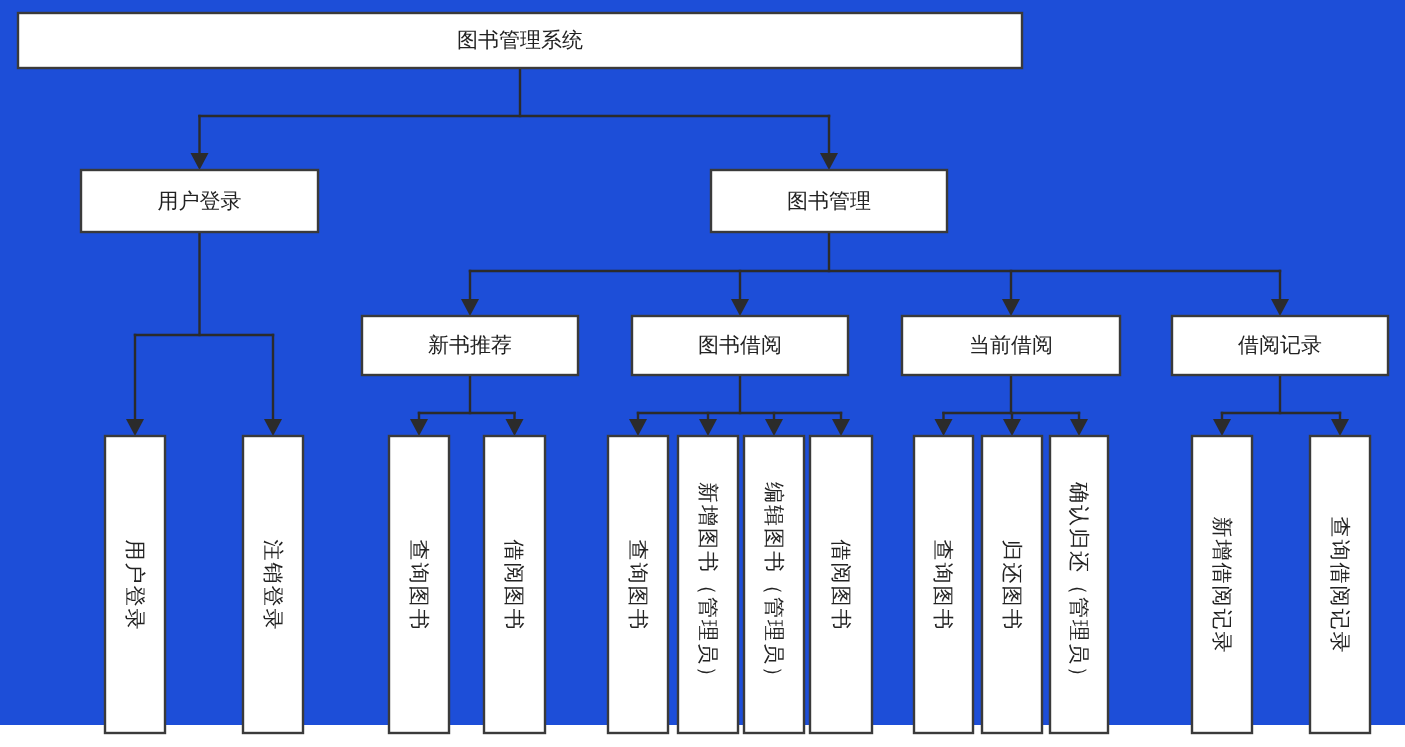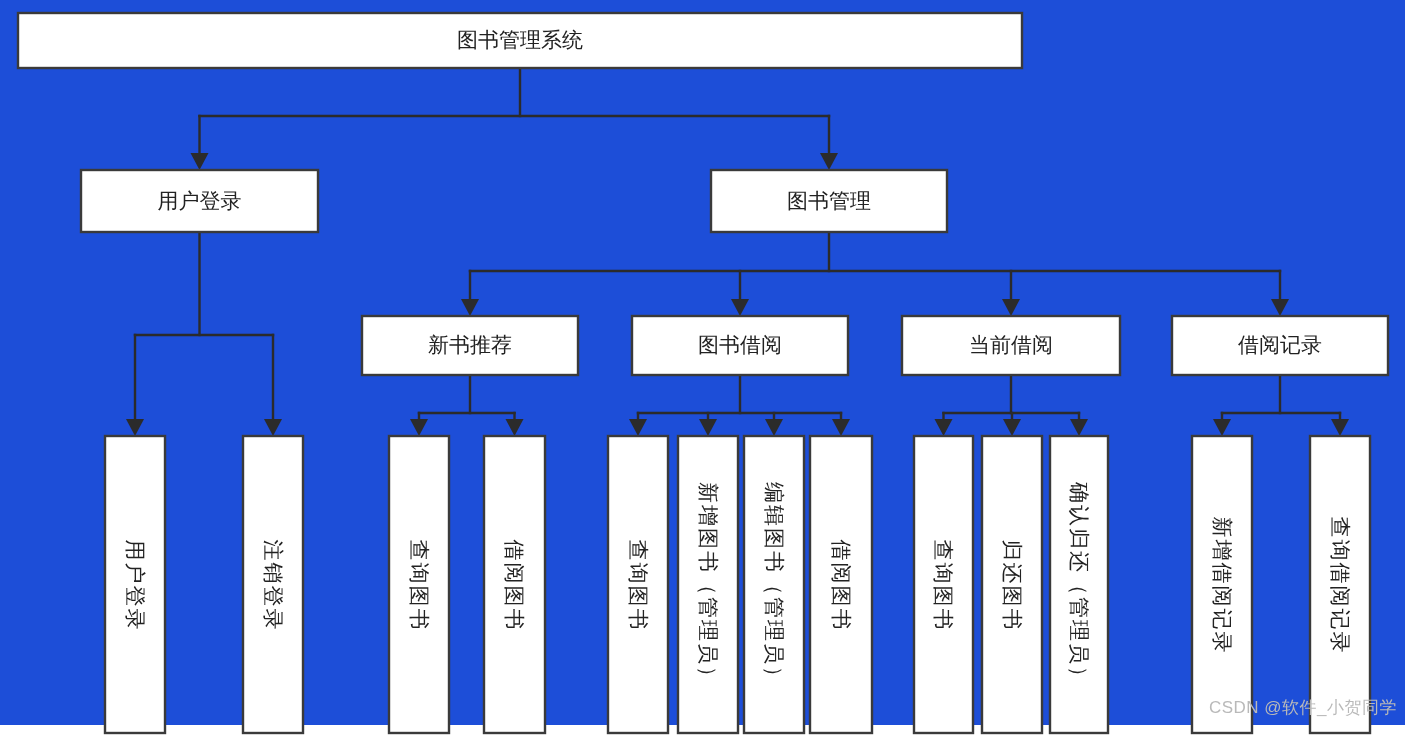--- a/index.html
+++ b/index.html
@@ -260,14 +260,13 @@
           <rect x="1310" y="436" width="60" height="297" class="node-box"></rect>
           <text x="1340" y="527" class="node-label-vert" dominant-baseline="central" transform="rotate(90 1340 527)">查</text>
           <text x="1340" y="550" class="node-label-vert" dominant-baseline="central" transform="rotate(90 1340 550)">询</text>
           <text x="1340" y="573" class="node-label-vert" dominant-baseline="central" transform="rotate(90 1340 573)">借</text>
           <text x="1340" y="596" class="node-label-vert" dominant-baseline="central" transform="rotate(90 1340 596)">阅</text>
           <text x="1340" y="619" class="node-label-vert" dominant-baseline="central" transform="rotate(90 1340 619)">记</text>
           <text x="1340" y="642" class="node-label-vert" dominant-baseline="central" transform="rotate(90 1340 642)">录</text>
         </g>
       </g>
   </svg>
-  <div class="watermark">CSDN @软件_小贺同学</div>
 </div>
 
 </body></html>

